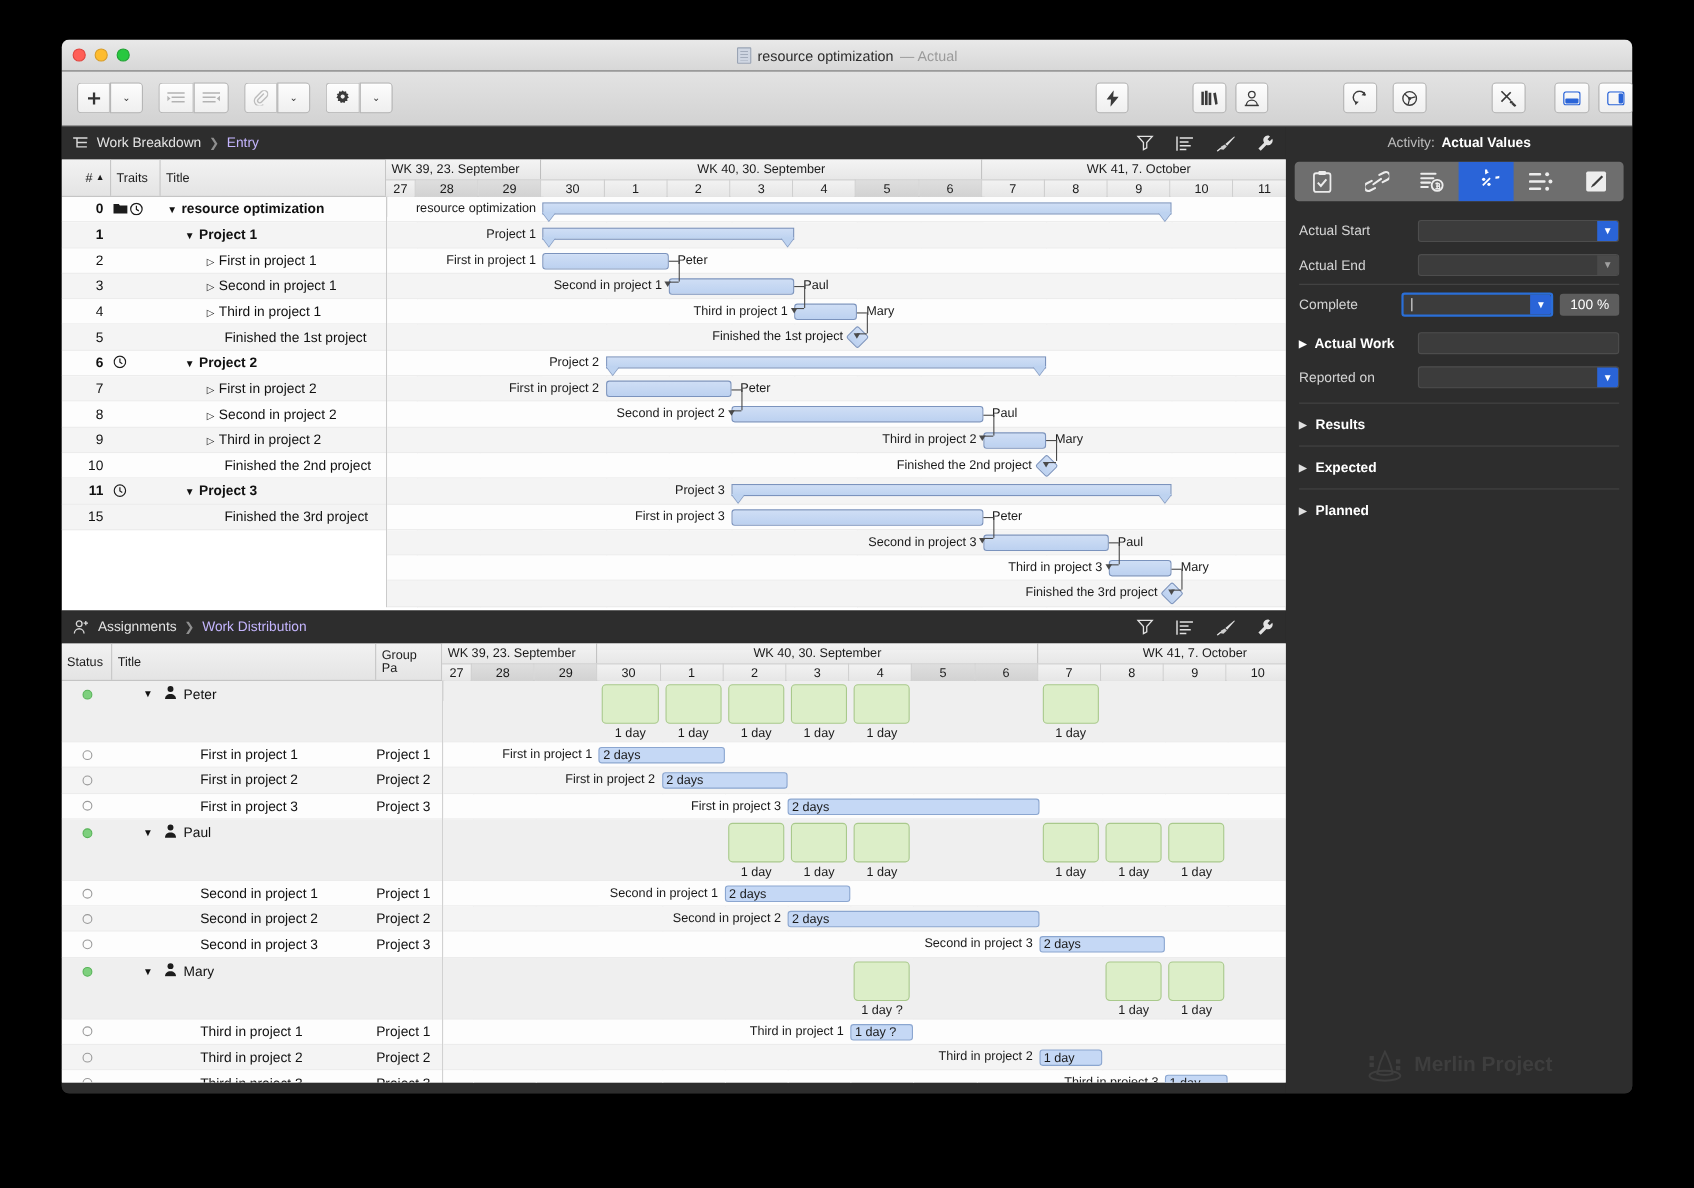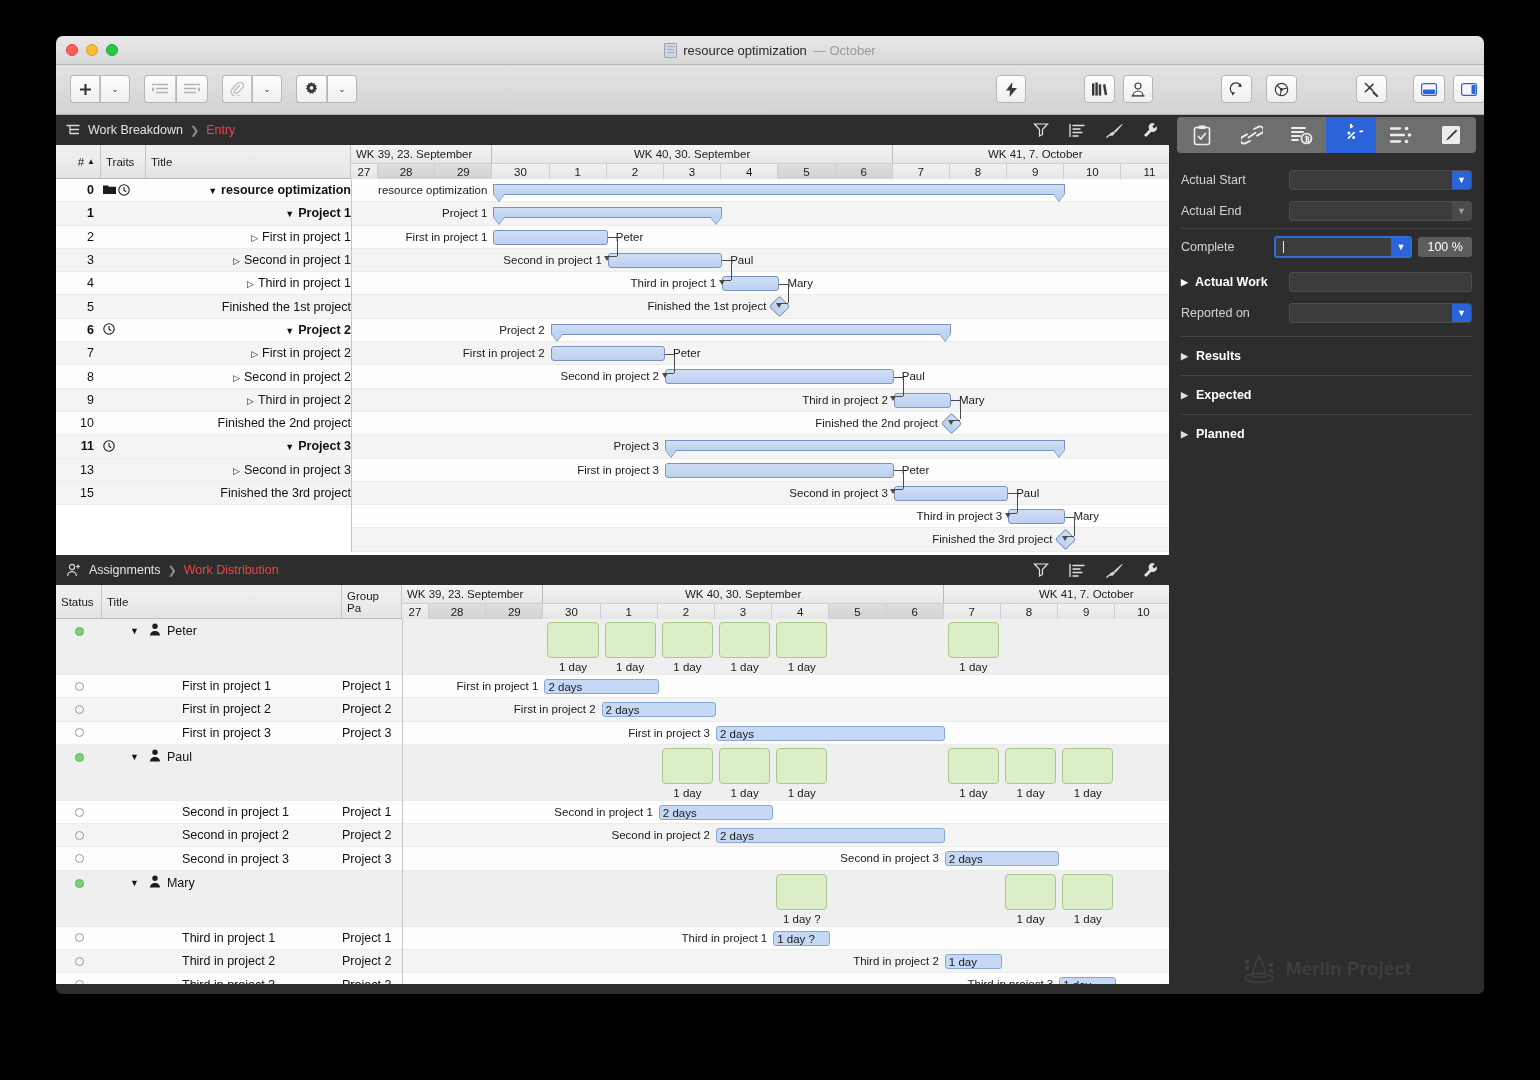--- a/index.html
+++ b/index.html
@@ -68,21 +68,21 @@
   .body-row{display:flex; height:879px;}
   .left-col{width:1113px; display:flex; flex-direction:column; background:#2d2d2d;}
   .right-col{width:315px; background:#2d2d2d; position:relative;}
 
   
   .crumb{
     height:30px; background:#2d2d2d; display:flex; align-items:center;
     padding:0 10px; color:#e4e4e4; font-size:12.5px; gap:7px; position:relative;
   }
   .crumb .sep{color:#8f8f8f; font-size:11px;}
-  .crumb .c2{color:#ef4444;}
+  .crumb .c2{color:#c4b5fd;}
   .crumb-icons{position:absolute; right:10px; top:0; height:30px;
     display:flex; align-items:center; gap:20px;}
   .crumb-icons svg{display:block;}
 
   
   .tbl-wrap{background:#fff; overflow:hidden; position:relative;}
   .hdr{display:flex; height:34px; background:linear-gradient(#f2f2f2,#e4e4e4);
        border-bottom:1px solid #b9b9b9; font-size:11.5px; color:#1b1b1b;}
   .hdr .cell{border-right:1px solid #c6c6c6; display:flex; align-items:center;
              padding:0 5px; height:100%;}
@@ -96,21 +96,21 @@
   .dcell{border-right:1px solid #cfcfcf; border-top:1px solid #cfcfcf;
       display:flex;align-items:center;justify-content:center;height:16px;
       background:linear-gradient(#f2f2f2,#e6e6e6); font-size:11.5px;}
   .dcell.we{background:linear-gradient(#dedede,#d2d2d2);}
   .row{display:flex; height:23.3px; font-size:12.5px; color:#111;
        border-bottom:1px solid #ececec; align-items:center;}
   .row.alt{background:#f4f4f4;}
   .row.white{background:#fdfdfd;}
   .c-num{width:45px; text-align:right; padding-right:7px; flex:0 0 45px;}
   .c-tr{width:45px; flex:0 0 45px; display:flex; align-items:center; gap:2px; padding-left:2px;}
-  .c-title{flex:1; padding-left:6px; overflow:hidden; white-space:nowrap;text-align:right;}
+  .c-title{flex:1; padding-left:6px; overflow:hidden; white-space:nowrap;}
   .bold{font-weight:bold;}
   .tri{font-size:9px; margin-right:4px; display:inline-block;}
   .tri.r{color:#111;}
   .ind1{padding-left:22px;}
   .ind2{padding-left:42px;}
   .ind3{padding-left:58px;}
 
   .gantt{position:relative; flex:1; border-left:1px solid #c6c6c6;}
   .gantt-rows{position:relative;}
   .grow{height:23.3px; border-bottom:1px solid #ececec; position:relative;}
@@ -210,21 +210,21 @@
 
   <div class="titlebar">
     <div class="traffic">
       <div class="tl r"></div>
       <div class="tl y"></div>
       <div class="tl g"></div>
     </div>
     <div class="title-wrap">
       <span class="doc-ico"></span>
       <span>resource optimization</span>
-      <span class="title-edit">— October</span>
+      <span class="title-edit">— Actual</span>
     </div>
   </div>
 
   <div class="toolbar">
     <div class="tgroup" style="left:14px;">
       <div class="tbtn pair1">
         <svg width="13" height="13" viewBox="0 0 13 13">
             <path d="M6.5 1v11M1 6.5h11" stroke="#333" stroke-width="2.1" fill="none"></path>
           </svg>
       </div>
@@ -466,25 +466,20 @@
               </div>
               <div class="row alt">
                 <div class="c-num bold">11</div>
                 <div class="c-tr">
                   <span style="display: inline-block; width: 13px; height: 13px;"><svg width="12" height="12" viewBox="0 0 12 12">
                       <circle cx="6" cy="6" r="5.2" stroke="#1c1c1c" stroke-width="1.1" fill="none"></circle>
                       <path d="M6 3v3.3l2.2 1.4" stroke="#1c1c1c" stroke-width="1.1" fill="none"></path>
                     </svg></span>
                 </div>
                 <div class="c-title ind1 bold"><span class="tri r">▼</span><span>Project 3</span></div>
-              </div>
-              <div class="row alt">
-                <div class="c-num">13</div>
-                <div class="c-tr"></div>
-                <div class="c-title ind2"><span class="tri r">▷</span><span>Second in project 3</span></div>
               </div>
               <div class="row alt">
                 <div class="c-num">15</div>
                 <div class="c-tr"></div>
                 <div class="c-title ind3"><span>Finished the 3rd project</span></div>
               </div>
             </div>
           <div class="gantt">
             <div class="vlines" id="wb-vlines" style="height: 372.8px;">
                 <div class="vline wk" style="left: 0px;"></div>
@@ -889,20 +884,24 @@
                   <div class="abar" style="left: 656.2px; width: 57.2px;">1 day</div>
                   <div class="blabel l" style="left: 450.2px; width: 200px;">Third in project 3</div>
                 </div>
               </div>
           </div>
         </div>
       </div>
     </div>
 
     <div class="right-col">
+      <div class="insp-title">
+        <span>Activity:</span>
+        <b>Actual Values</b>
+      </div>
 
       <div class="tabs">
         <div class="tab">
           <svg width="20" height="21" viewBox="0 0 20 21">
               <rect x="2.5" y="2.5" width="15" height="17" rx="2" stroke="#ededed" stroke-width="1.6" fill="none"></rect>
               <rect x="6.5" y="0.5" width="7" height="3.5" rx="1" fill="#ededed"></rect>
               <path d="M6 11l2.8 3 5-6" stroke="#ededed" stroke-width="1.8" fill="none"></path>
             </svg>
         </div>
         <div class="tab">

